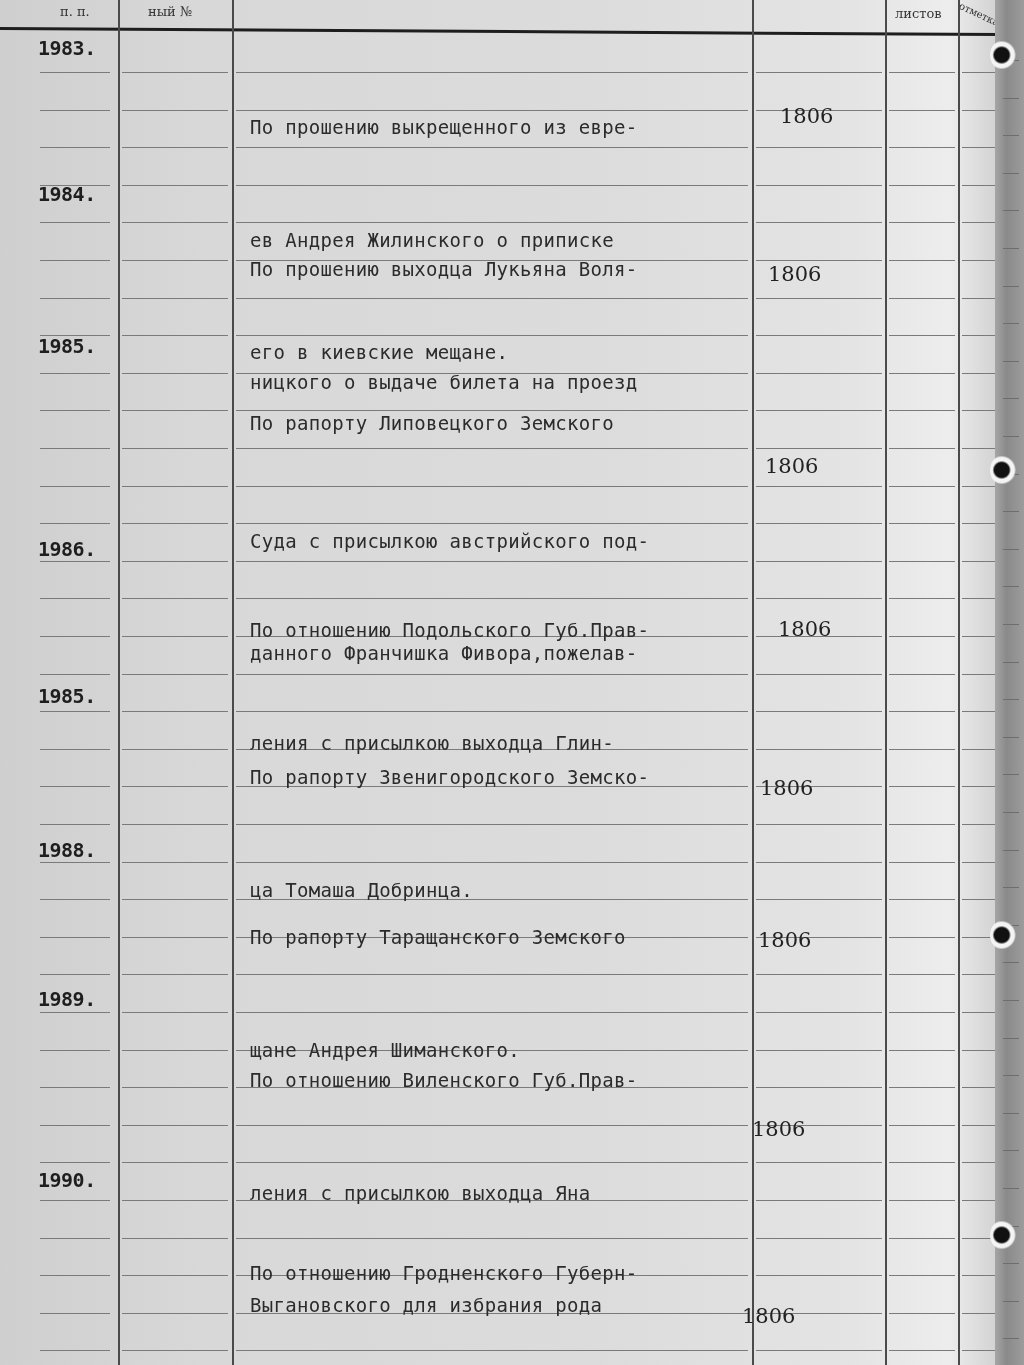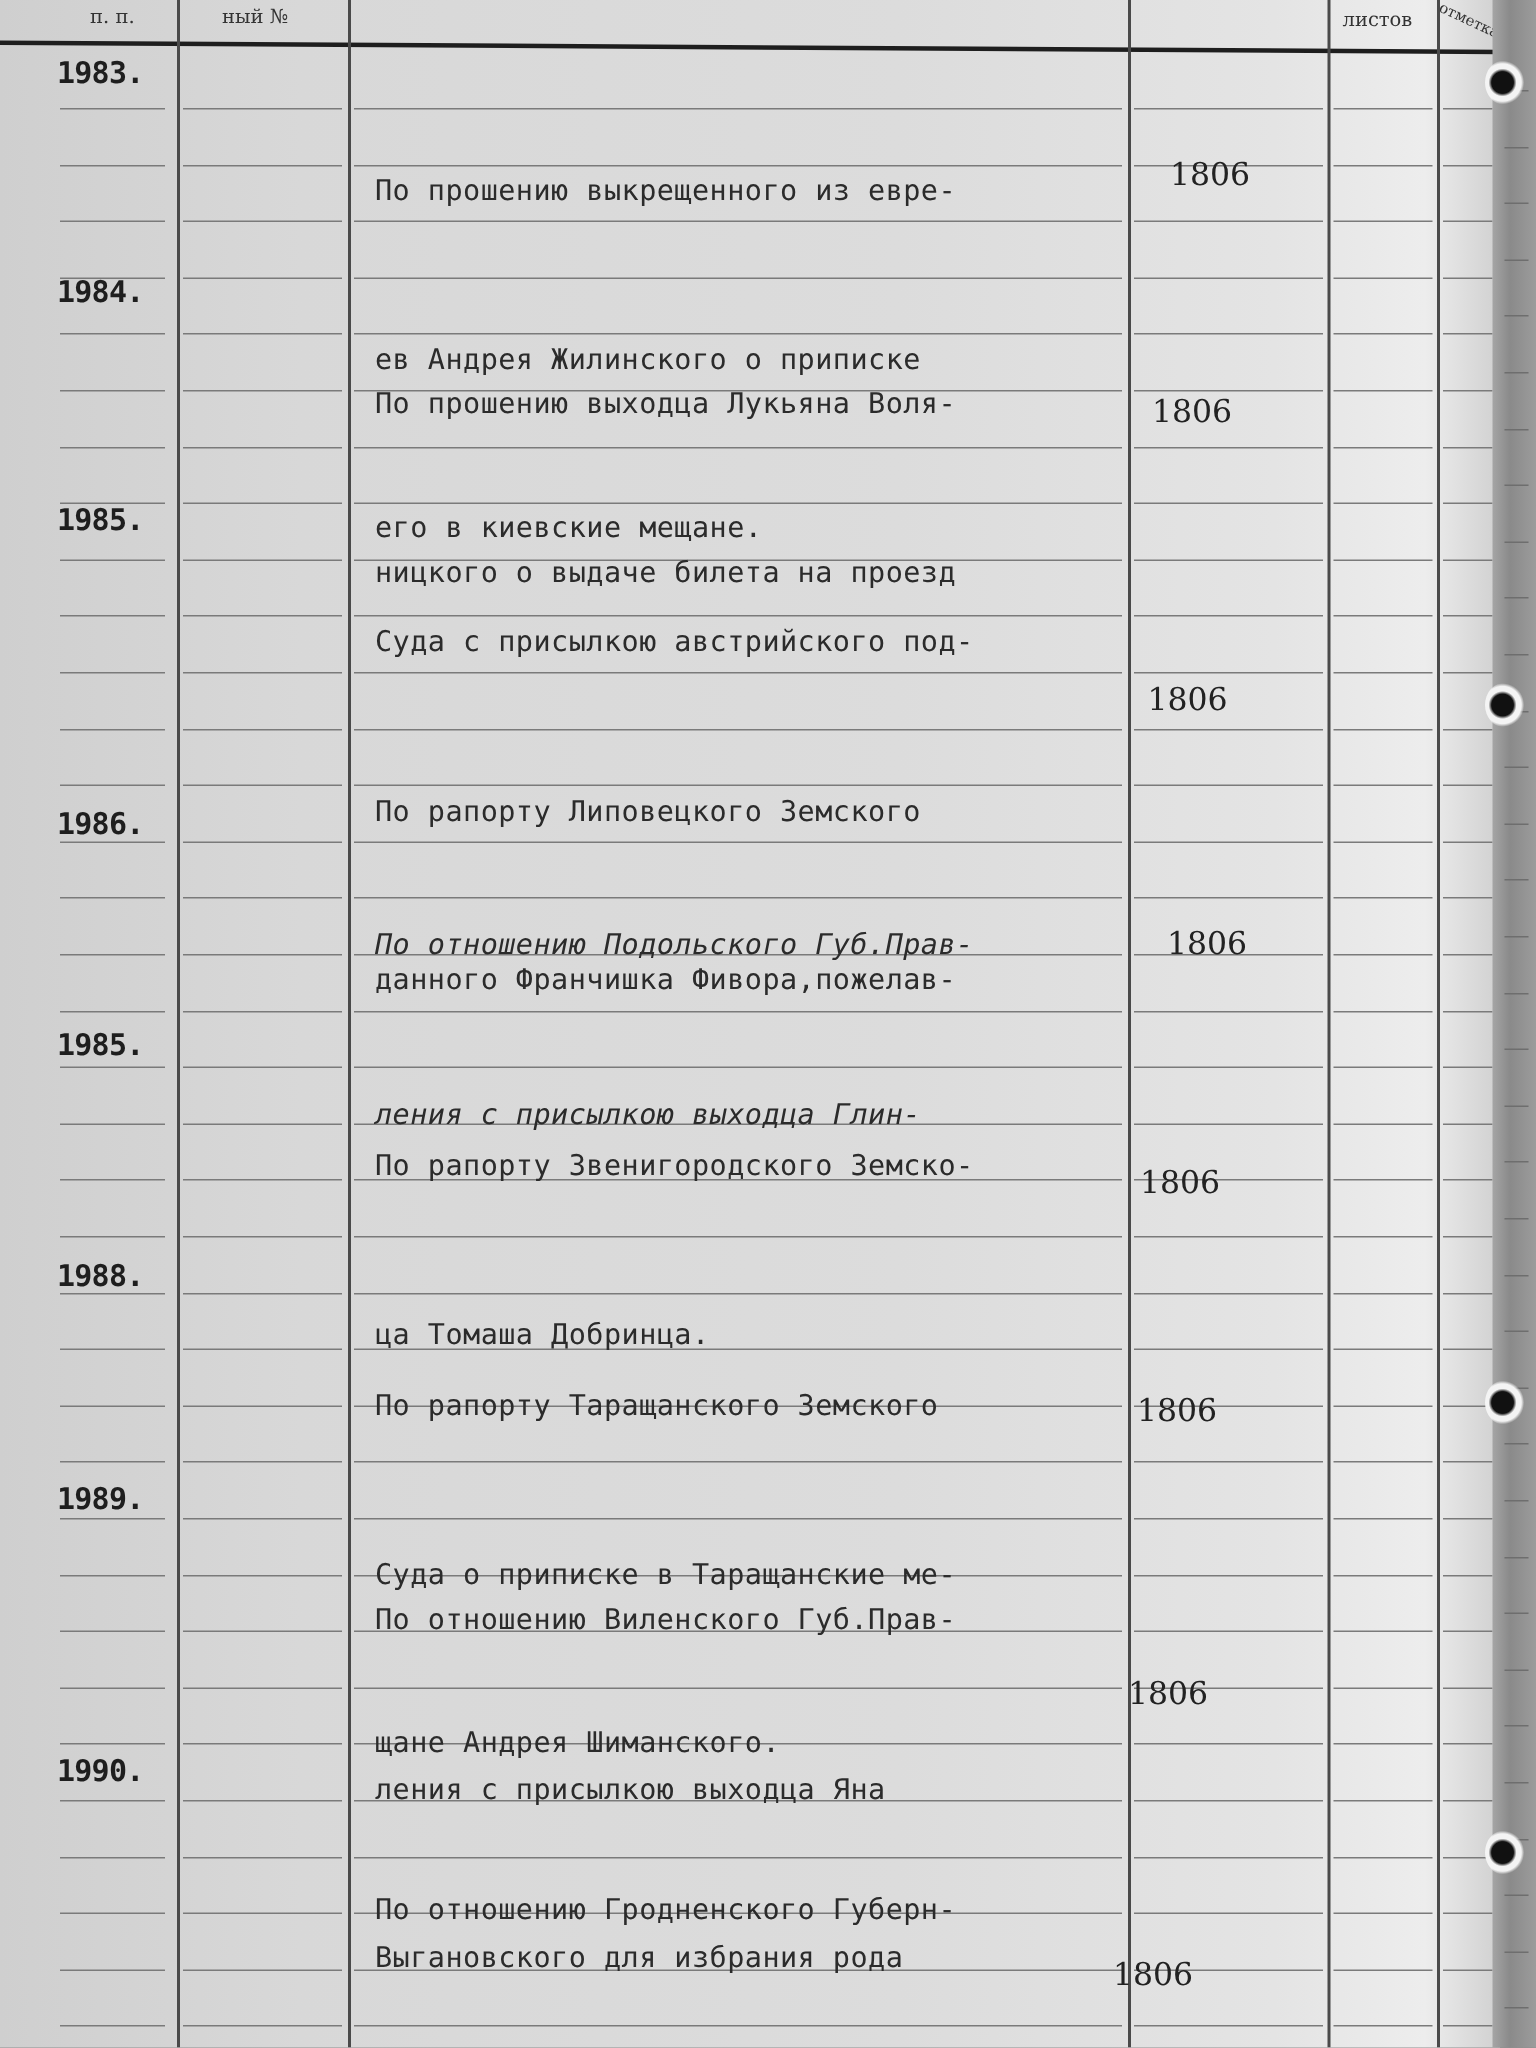--- a/index.html
+++ b/index.html
@@ -297,50 +297,49 @@
     <div class="desc" style="top:-6px;">
       <div>По прошению выходца Лукьяна Воля-</div>
       <div>ницкого о выдаче билета на проезд</div>
     </div>
     <div class="year" style="left:768px; top:80px;">1806</div>
   </div>
 
   <div class="entry" style="top:334px;">
     <div class="num" style="top:0px;">1985.</div>
     <div class="desc" style="top:-4px;">
+      <div>По рапорту Липовецкого Земского</div>
       <div style="margin-top:5px;">Суда с присылкою австрийского под-</div>
-      <div>По рапорту Липовецкого Земского</div>
       <div>данного Франчишка Фивора,пожелав-</div>
     </div>
     <div class="year" style="left:765px; top:120px;">1806</div>
   </div>
 
   <div class="entry" style="top:537px;">
     <div class="num" style="top:0px;">1986.</div>
-    <div class="desc" style="top:0px;font-style:italic;">
+    <div class="desc" style="top:0px;">
       <div>По отношению Подольского Губ.Прав-</div>
       <div>ления с присылкою выходца Глин-</div>
     </div>
     <div class="year" style="left:778px; top:80px;">1806</div>
   </div>
 
   <div class="entry" style="top:684px;">
     <div class="num" style="top:0px;">1985.</div>
     <div class="desc" style="top:0px;">
       <div>По рапорту Звенигородского Земско-</div>
       <div>ца Томаша Добринца.</div>
     </div>
     <div class="year" style="left:760px; top:92px;">1806</div>
   </div>
 
   <div class="entry" style="top:838px;">
     <div class="num" style="top:0px;">1988.</div>
     <div class="desc" style="top:6px;">
       <div>По рапорту Таращанского Земского</div>
-      <div>Суда о приписке в Таращанские ме-</div>
       <div>щане Андрея Шиманского.</div>
     </div>
     <div class="year" style="left:758px; top:90px;">1806</div>
   </div>
 
   <div class="entry" style="top:987px;">
     <div class="num" style="top:0px;">1989.</div>
     <div class="desc" style="top:0px;">
       <div>По отношению Виленского Губ.Прав-</div>
       <div>ления с присылкою выходца Яна</div>

